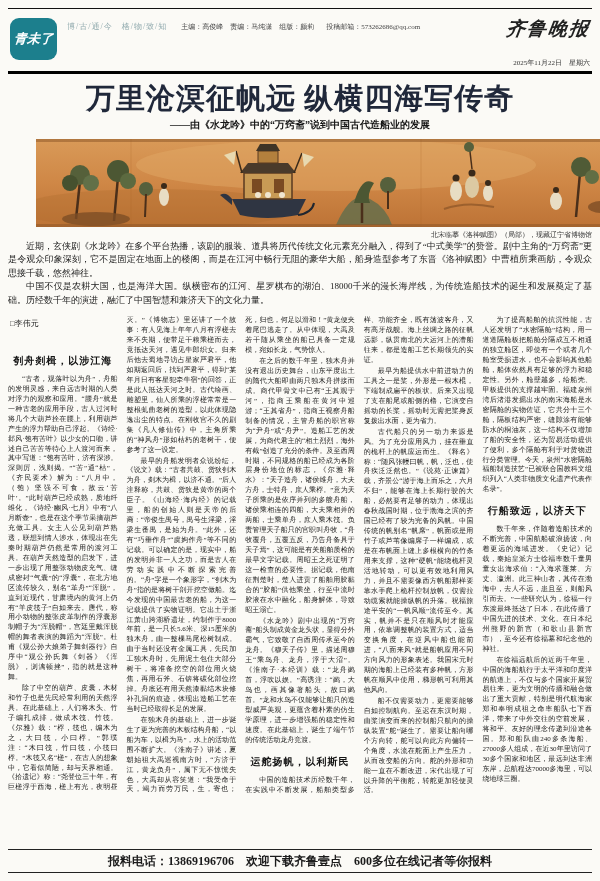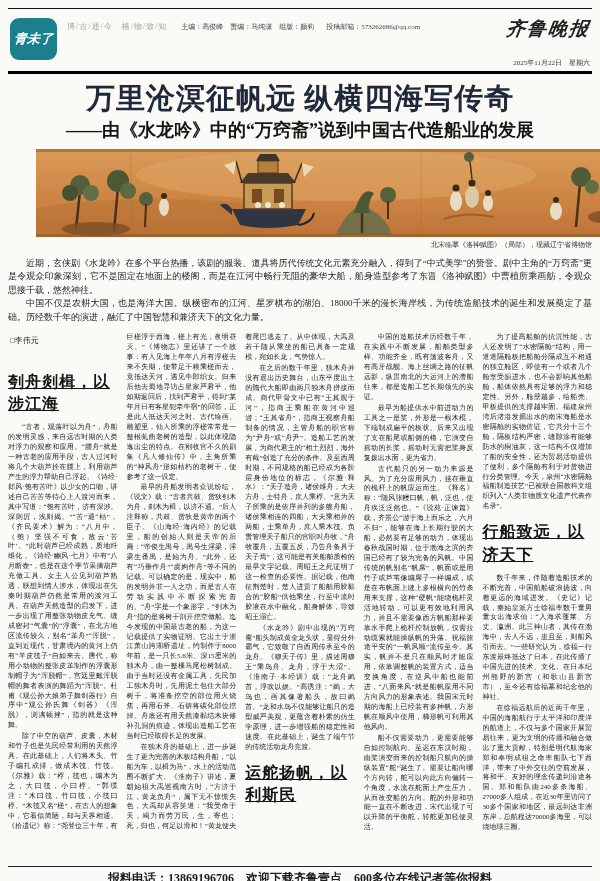--- a/index.html
+++ b/index.html
@@ -27,38 +27,38 @@
   .brand-block{ text-align:right; flex:0 0 auto; display:flex; flex-direction:column;
                 justify-content:space-between; height:52px; }
   .brand-script{ font-size:19px; font-weight:bold; font-style:italic; letter-spacing:2px;
                  transform:skewX(-8deg); color:#222; }
   .issue-date{ font-size:7px; color:#333; }
   .thick-rule{ border-top:3px solid #000; }
 
   
   .headline{ font-size:29px; font-weight:900; text-align:center; letter-spacing:1px;
              color:#20283a; margin:9px 0 3px; line-height:1.1; }
-  .subhead{ font-size:18px; font-weight:700; text-align:center; color:#151515; margin-bottom:7px; }
+  .subhead{ font-size:10px; font-weight:700; text-align:center; color:#151515; margin-bottom:7px; }
 
   
   figure{ margin-top:2px;padding-left:28px; }
   figure svg{ display:block; width:584px; height:88px; }
   figcaption{ text-align:right; font-size:7px; color:#333; margin-top:3px; }
 
   
-  .lede{ margin-top:7px; font-size:9px; line-height:1.5; text-align:justify; }
+  .lede{ font-size:9px; line-height:1.5; text-align:justify; }
   .lede p{ text-indent:2em; }
 
   
   .body-columns{ margin-top:9px; column-count:5; column-gap:9px; height:529px;
                  font-size:7px; line-height:1.42; text-align:justify; overflow:hidden; }
   .body-columns p{ text-indent:2em; margin-bottom:1px; }
   .byline{ font-size:8px; text-indent:0; margin:2px 0 24px 2px; }
-  .sec-head{ font-size:16px; font-weight:900; text-align:left; letter-spacing:1px;
-             margin:9px 0 7px; color:#141414;text-decoration:underline; }
+  .sec-head{ font-size:10px; font-weight:900; text-align:center; letter-spacing:1px;
+             margin:9px 0 7px; color:#141414; }
   .sec-head:first-of-type{ margin-top:2px; }
 
   
   .hotline{ margin-top:4px; border-top:1px solid #222; text-align:center;
             font-weight:bold; font-size:12px; padding:3px 0 2px; }
   .footer-info{ border-top:1px solid #222; font-size:6.3px; color:#333; text-align:center;
                 line-height:1.55; padding:2px 0 4px; }
 </style>
 </head>
 <body>

